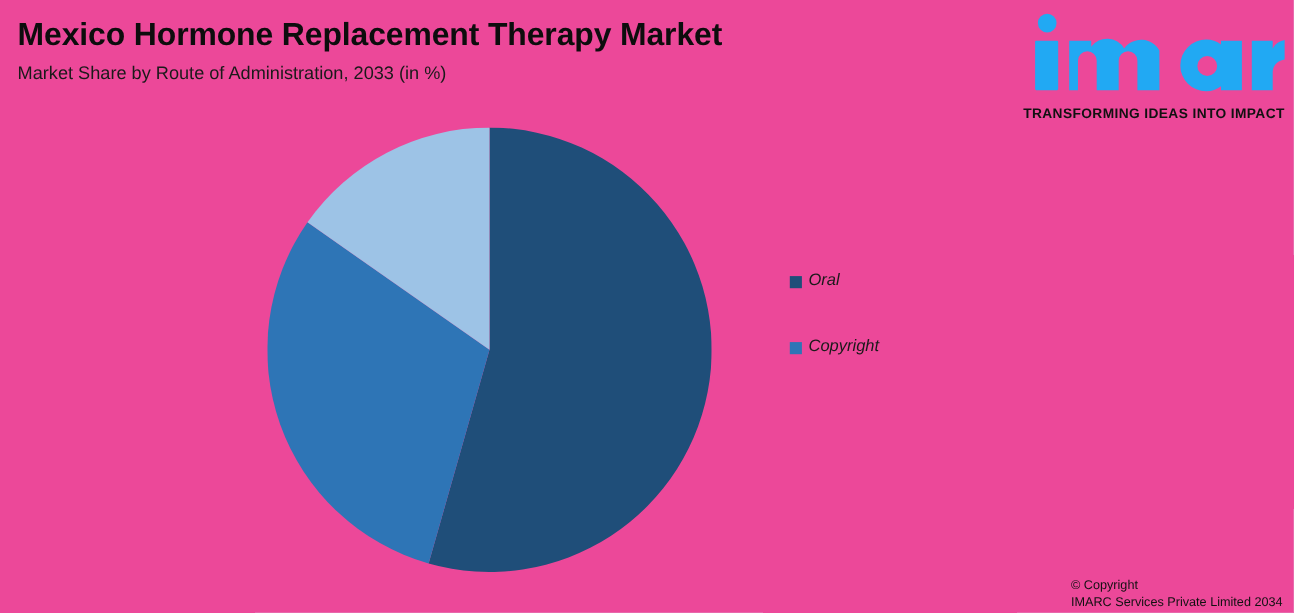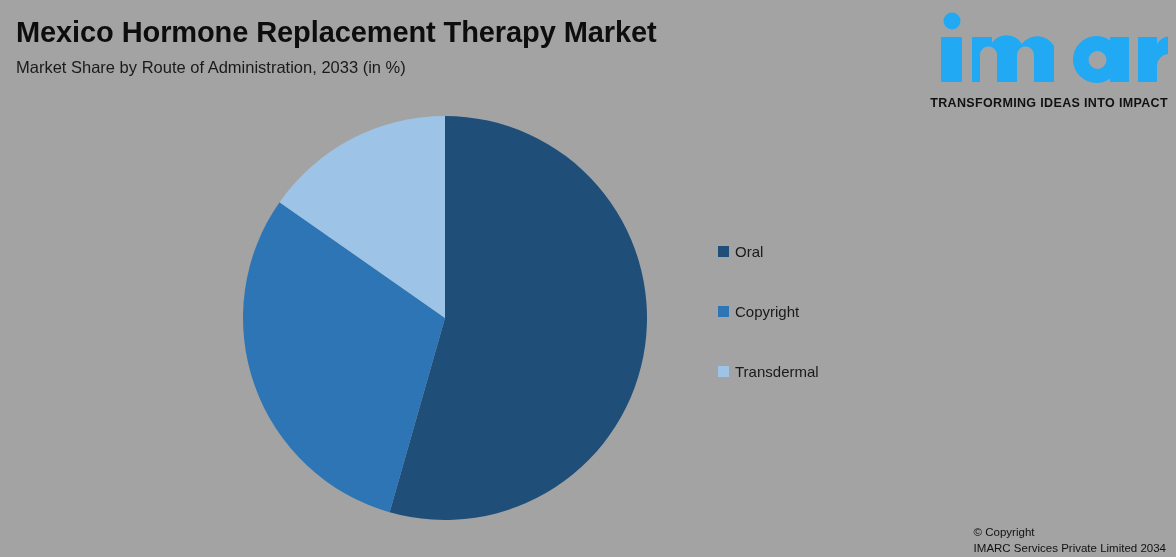--- a/index.html
+++ b/index.html
@@ -12,21 +12,21 @@
     height: 557px;
     background: #dae1f0;
     font-family: "Liberation Sans", sans-serif;
     overflow: hidden;
     position: relative;
   }
   #page {
     position: relative;
     width: 1176px;
     height: 557px;
-    background: #a3a3a3;
+    background: #ec4899;
   }
 
   
   .chart-title {
     position: absolute;
     left: 16px;
     top: 16px;
     font-size: 29px;
     font-weight: bold;
     color: #0d0d0d;
@@ -83,23 +83,24 @@
 
   
   .legend {
     position: absolute;
     left: 718px;
     top: 240px;
     width: 220px;
   }
   .legend-item {
     display: flex;
-    align-items: center;
+    align-items: flex-end;
     height: 22px;
     margin-bottom: 38px;
+    font-style: italic;
   }
   .legend-item:last-child { margin-bottom: 0; }
   .legend-swatch {
     width: 11px;
     height: 11px;
     flex: 0 0 11px;
     margin-right: 6px;
   }
   .legend-label {
     font-size: 15px;
@@ -154,24 +155,20 @@
 
   <div class="legend">
     <div class="legend-item">
       <span class="legend-swatch" style="background: rgb(31, 78, 121);"></span>
       <span class="legend-label">Oral</span>
     </div>
     <div class="legend-item">
       <span class="legend-swatch" style="background: rgb(46, 117, 182);"></span>
       <span class="legend-label">Copyright</span>
     </div>
-    <div class="legend-item">
-      <span class="legend-swatch" style="background: rgb(157, 195, 230);"></span>
-      <span class="legend-label">Transdermal</span>
-    </div>
   </div>
 
   <div class="copyright">
     <div>© Copyright</div>
     <div>IMARC Services Private Limited 2034</div>
   </div>
 
 </div>
 
 </body></html>

